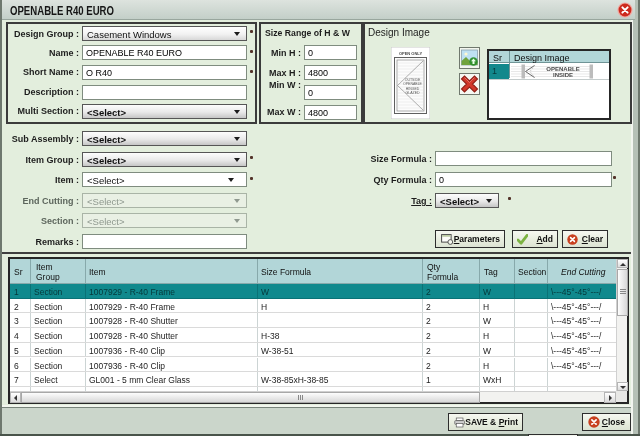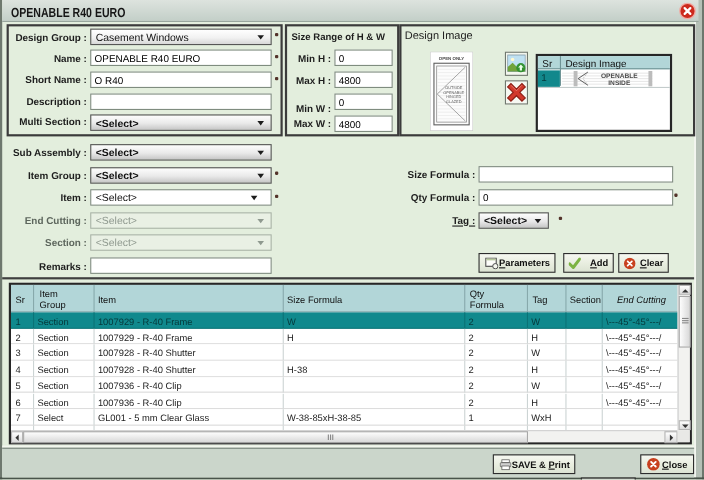--- a/index.html
+++ b/index.html
@@ -107,21 +107,21 @@
 <div class="inp" style="left:82px;top:85px;width:165px;"></div>
 
 <div class="lbl" style="left:0;width:79px;top:106px;">Multi Section :</div>
 <div class="combo" style="left:82px;top:104px;width:165px;">&lt;Select&gt;<span class="arr"></span></div>
 
 <div class="lbl" style="left:265px;width:96px;top:28px;text-align:left;font-size:8.7px;">Size Range of H &amp; W</div>
 <div class="lbl" style="left:240px;width:61px;top:48px;">Min H :</div>
 <div class="inp" style="left:304px;top:45px;width:53px;">0</div>
 <div class="lbl" style="left:240px;width:61px;top:68px;">Max H :</div>
 <div class="inp" style="left:304px;top:65px;width:53px;">4800</div>
-<div class="lbl" style="left:240px;width:61px;top:94px;">Min W :</div>
+<div class="lbl" style="left:240px;width:61px;top:80px;">Min W :</div>
 <div class="inp" style="left:304px;top:85px;width:53px;">0</div>
 <div class="lbl" style="left:240px;width:61px;top:107px;">Max W :</div>
 <div class="inp" style="left:304px;top:105px;width:53px;">4800</div>
 
 <div class="lbl" style="left:368px;width:72px;top:27px;text-align:left;font-weight:normal;font-size:10px;">Design Image</div>
 
 <svg class="abs" style="left:391px;top:47px;" width="39" height="72" viewBox="0 0 39 72">
   <rect x="0" y="0" width="39" height="72" fill="#ffffff" stroke="#c9c9c9" stroke-width="1"></rect>
   <text x="19.5" y="7.5" font-size="4" text-anchor="middle" fill="#4a4a4a" font-family="Liberation Sans" font-weight="bold">OPEN ONLY</text>
   <rect x="3.5" y="10.5" width="32" height="56" fill="#fcfcfc" stroke="#5f5f5f" stroke-width="1"></rect>
@@ -350,20 +350,21 @@
       <div style="position:absolute;left:606px;top:0;width:1px;height:14.7px;background:#ccd4d4;"></div>
       <div style="position:absolute;left:0;bottom:0;width:606px;height:1px;background:#dadada;"></div>
     </div>
     <div class="abs" style="left:10px;top:342.8px;width:606px;height:14.7px;background:#fff;color:#1c1c1c;">
       <div class="cell" style="left:0px;top:0;width:20px;height:14.7px;">5</div>
       <div style="position:absolute;left:20px;top:0;width:1px;height:14.7px;background:#ccd4d4;"></div>
       <div class="cell" style="left:20px;top:0;width:55px;height:14.7px;">Section</div>
       <div style="position:absolute;left:75px;top:0;width:1px;height:14.7px;background:#ccd4d4;"></div>
       <div class="cell" style="left:75px;top:0;width:172px;height:14.7px;">1007936 - R-40 Clip</div>
       <div style="position:absolute;left:247px;top:0;width:1px;height:14.7px;background:#ccd4d4;"></div>
+      <div class="cell" style="left:247px;top:0;width:165px;height:14.7px;">W-38-51</div>
       <div style="position:absolute;left:412px;top:0;width:1px;height:14.7px;background:#ccd4d4;"></div>
       <div class="cell" style="left:412px;top:0;width:57px;height:14.7px;">2</div>
       <div style="position:absolute;left:469px;top:0;width:1px;height:14.7px;background:#ccd4d4;"></div>
       <div class="cell" style="left:469px;top:0;width:35px;height:14.7px;">W</div>
       <div style="position:absolute;left:504px;top:0;width:1px;height:14.7px;background:#ccd4d4;"></div>
       <div class="cell" style="left:504px;top:0;width:33px;height:14.7px;"></div>
       <div style="position:absolute;left:537px;top:0;width:1px;height:14.7px;background:#ccd4d4;"></div>
       <div class="cell" style="left:537px;top:0;width:69px;height:14.7px;">\---45°-45°---/</div>
       <div style="position:absolute;left:606px;top:0;width:1px;height:14.7px;background:#ccd4d4;"></div>
       <div style="position:absolute;left:0;bottom:0;width:606px;height:1px;background:#dadada;"></div>

